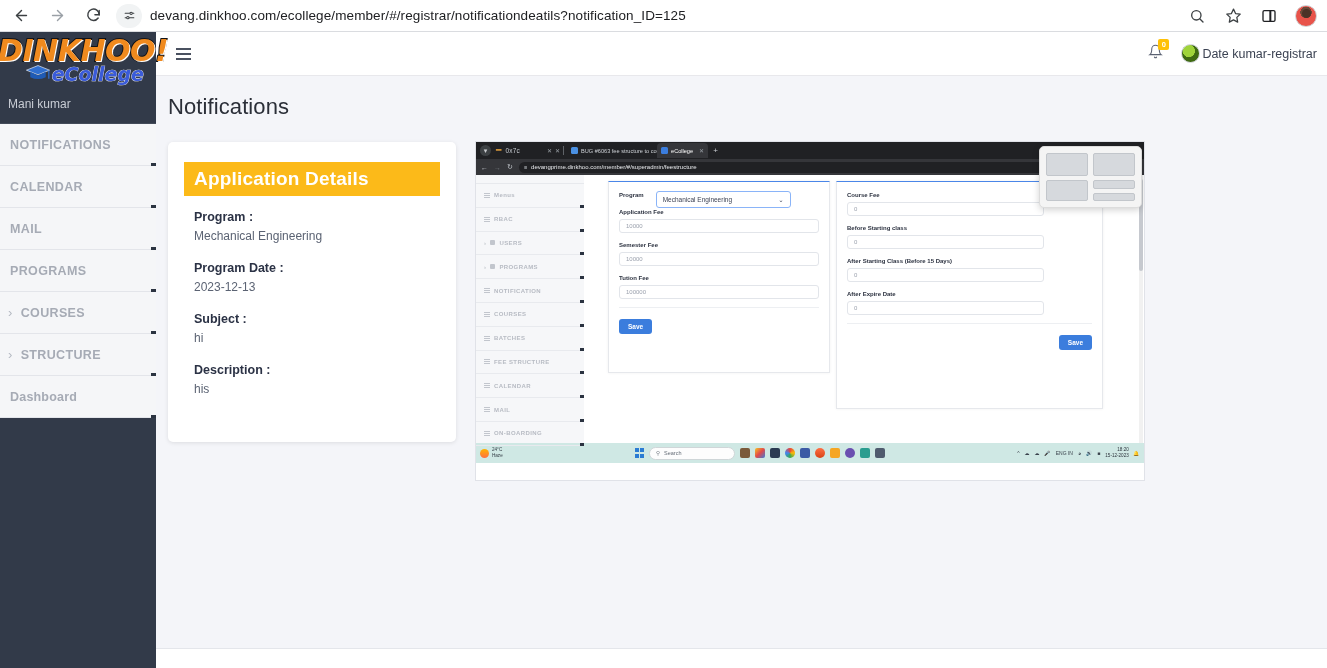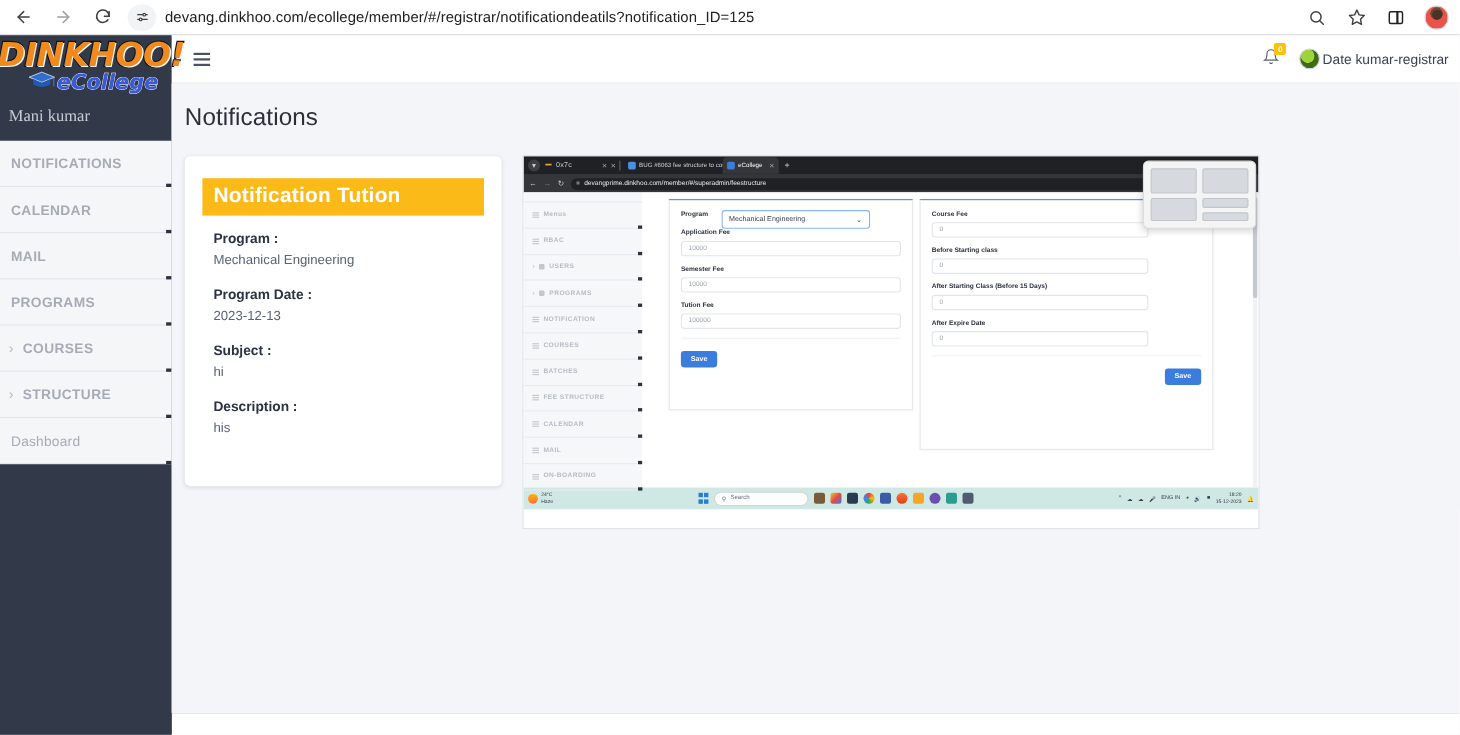--- a/index.html
+++ b/index.html
@@ -87,44 +87,43 @@
   .cap-icon { margin-right: 1px; }
   .logo-ecollege {
     font-family: "DejaVu Sans", sans-serif;
     font-size: 19px; font-weight: bold; font-style: italic;
     color: #3a5bd9;
     -webkit-text-stroke: 0.7px #ffffff;
     paint-order: stroke fill;
     line-height: 1;
   }
   .side-user {
-    color: #c8ccd4; font-size: 15px;
+    color: #c8ccd4; font-size: 12px;
     padding: 12px 12px 12px 8px;
     border-bottom: 1px solid #434b59;
-    font-family: Liberation Serif, serif;
   }
   .side-menu { background: #f5f6f8; }
   .side-item {
     height: 42px; display: flex; align-items: center;
     padding-left: 10px;
     border-bottom: 1px solid #e3e5ea;
     color: #a6abb5; font-size: 12.5px; font-weight: bold;
     letter-spacing: 0.35px;
     cursor: pointer; position: relative;
   }
   .side-item.indent { padding-left: 8px; }
   .chev {
     display: inline-block; margin-right: 8px;
     color: #b4b9c2; font-size: 13px; font-weight: normal;
   }
   .side-item .tab-mark {
     position: absolute; right: 0; bottom: -1px;
     width: 5px; height: 3px; background: #2b3341;
   }
-  .side-item.dash { font-weight: normal; letter-spacing: 0.2px; }
+  .side-item.dash { font-weight: bold; letter-spacing: 0.2px; }
   .side-fill { flex: 1; background: #323a49; }
 
   
   .main { flex: 1; display: flex; flex-direction: column; min-width: 0; }
   .topbar {
     height: 44px; background: #ffffff;
     display: flex; align-items: center; justify-content: space-between;
     padding: 0 6px 0 16px;
     border-bottom: 1px solid #e8e8ec;
   }
@@ -452,21 +451,21 @@
         </div>
       </div>
     </div>
 
     <div class="content">
       <h1 class="page-title">Notifications</h1>
 
       <div class="work-row">
 
         <div class="notif-card">
-          <div class="notif-banner">Notification Tution</div>
+          <div class="notif-banner">Application Details</div>
           <div class="field">
             <div class="field-label">Program :</div>
             <div class="field-value">Mechanical Engineering</div>
           </div>
           <div class="field">
             <div class="field-label">Program Date :</div>
             <div class="field-value">2023-12-13</div>
           </div>
           <div class="field">
             <div class="field-label">Subject :</div>

